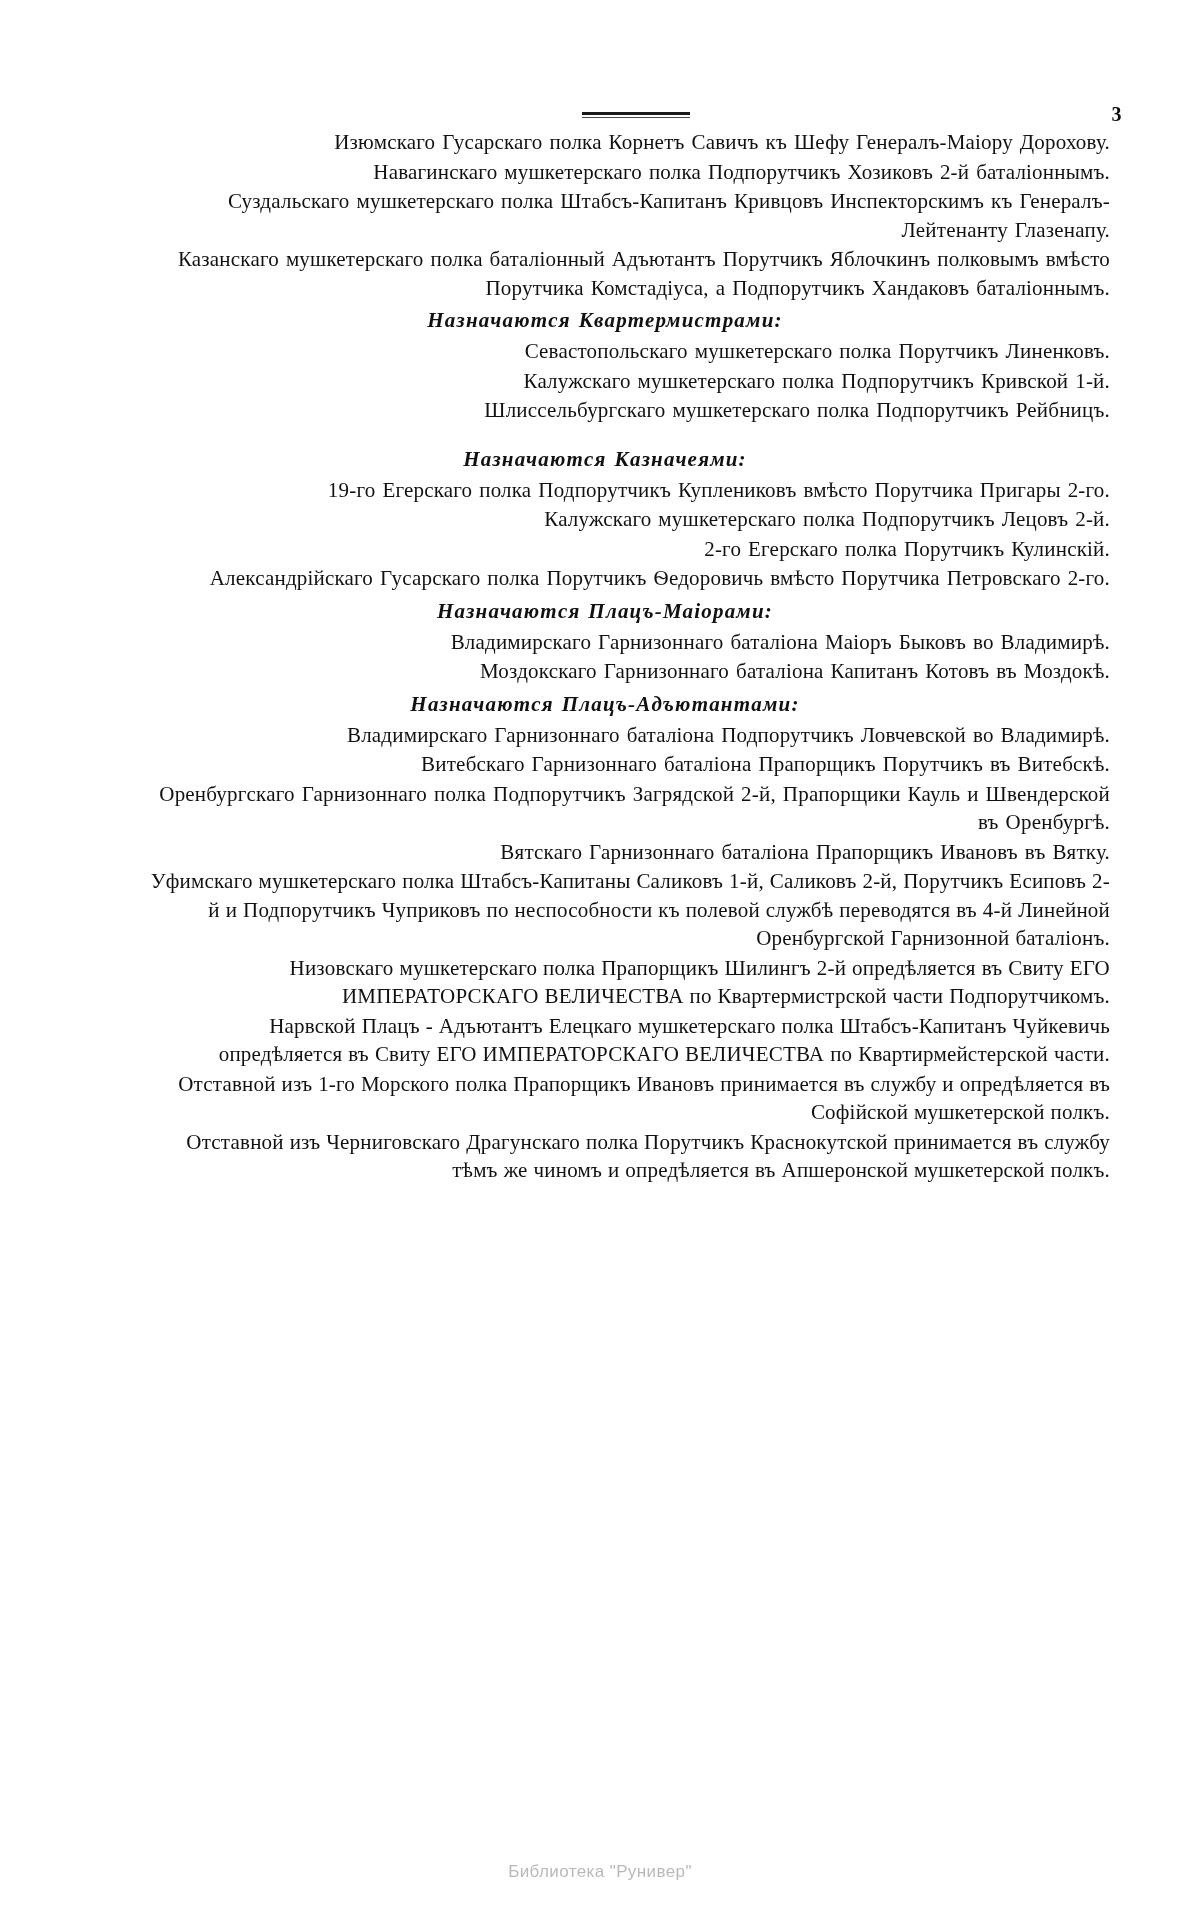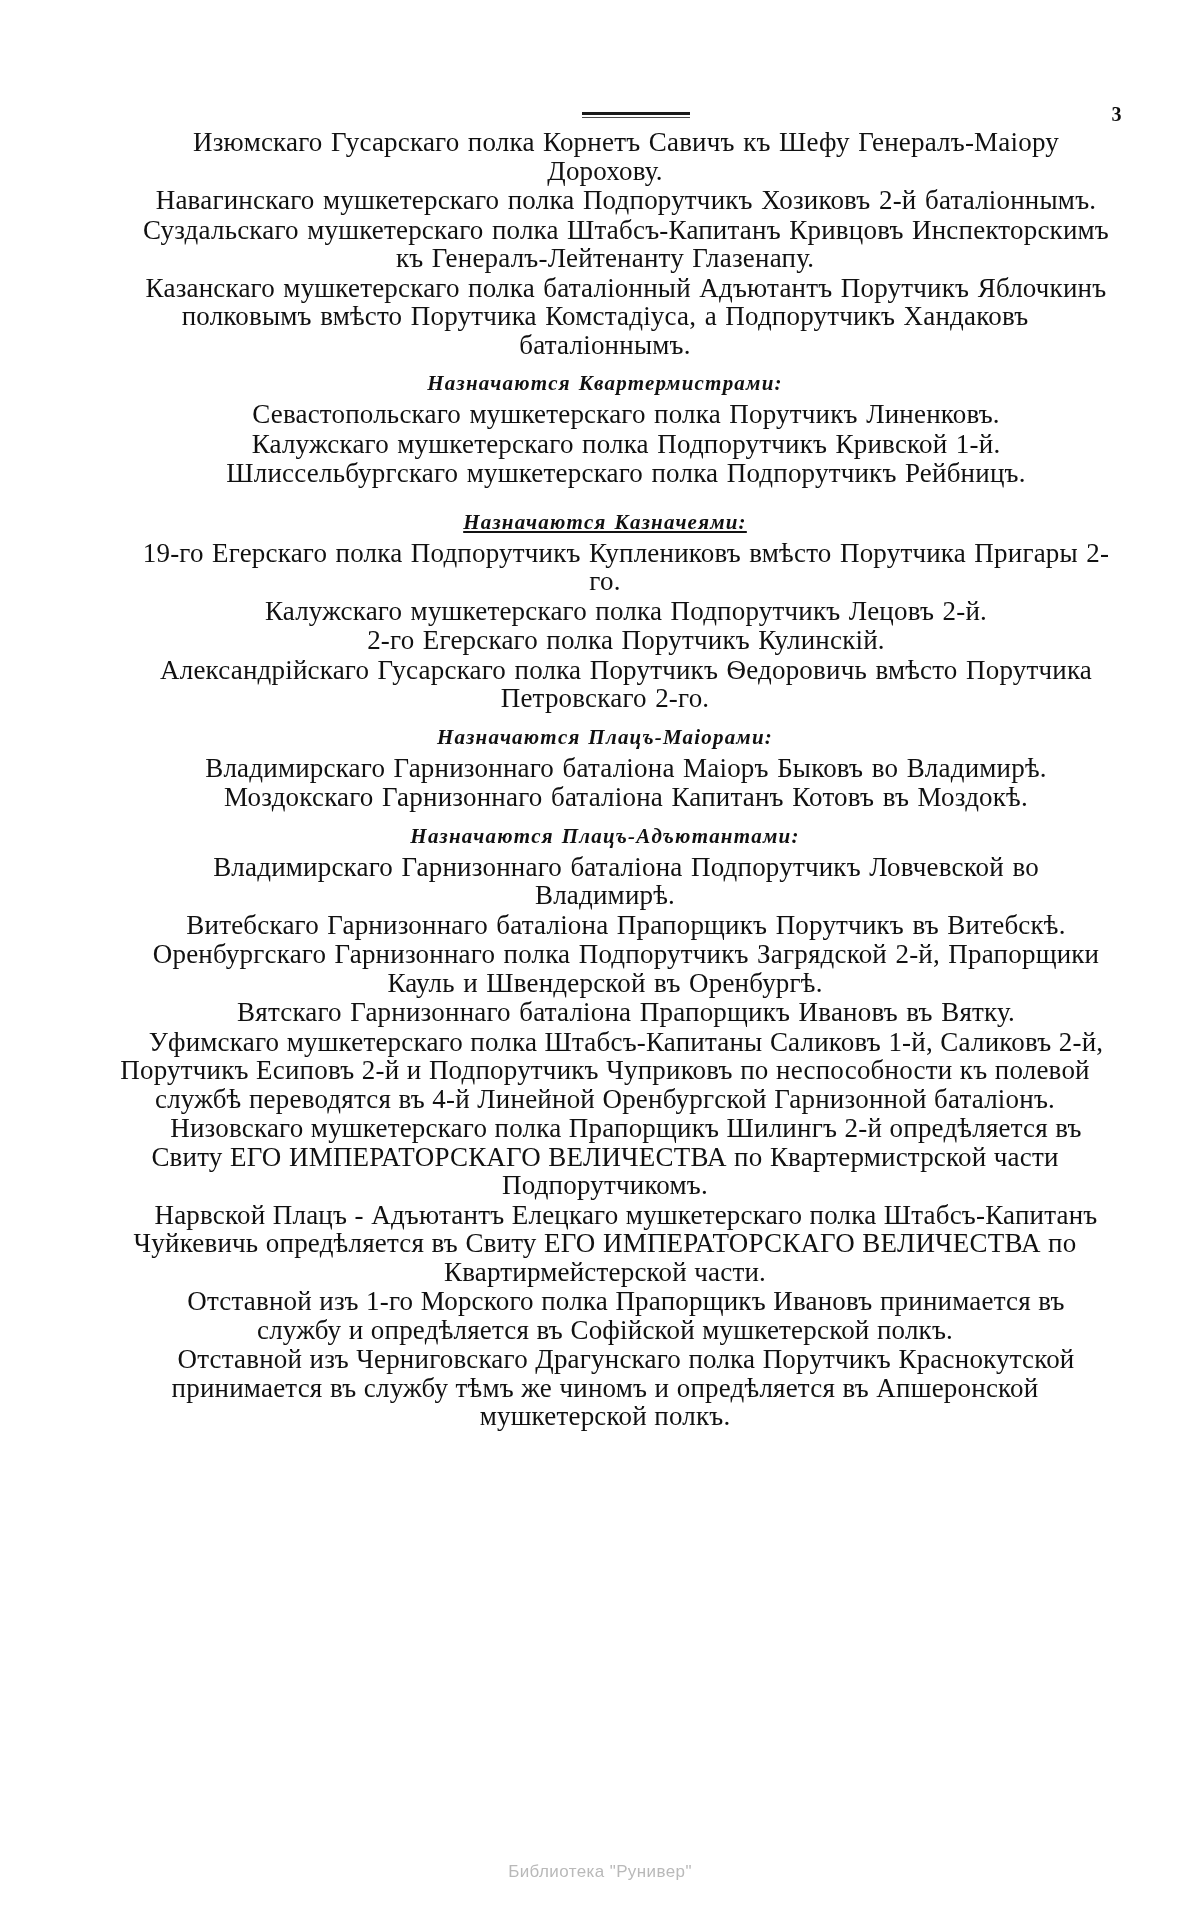--- a/index.html
+++ b/index.html
@@ -36,42 +36,41 @@
     padding-bottom: 2px;
   }
   .body {
     position: absolute;
     top: 128px;
     left: 100px;
     width: 1010px;
   }
   p {
     margin: 0 0 1px 0;
-    font-size: 27px;
+    font-size: 21px;
     line-height: 28.5px;
-    text-align: center;
+    text-align: right;
     letter-spacing: 0.2px;
     word-spacing: 1.5px;
     color: #111111;
   }
   p.ind {
     text-indent: 42px;
   }
   .heading {
     text-align: center;
     font-style: italic;
     font-weight: bold;
     font-size: 21px;
     line-height: 32px;
     letter-spacing: 1.2px;
-    margin: 8px 0 1px 0;
+    margin: 2px 0 1px 0;
   }
   .heading-space {
     margin-top: 18px;
-    text-decoration: underline;
   }
   .tight {
     word-spacing: 0.5px;
   }
   .watermark {
     position: absolute;
     bottom: 36px;
     left: 0;
     width: 100%;
     text-align: center;

